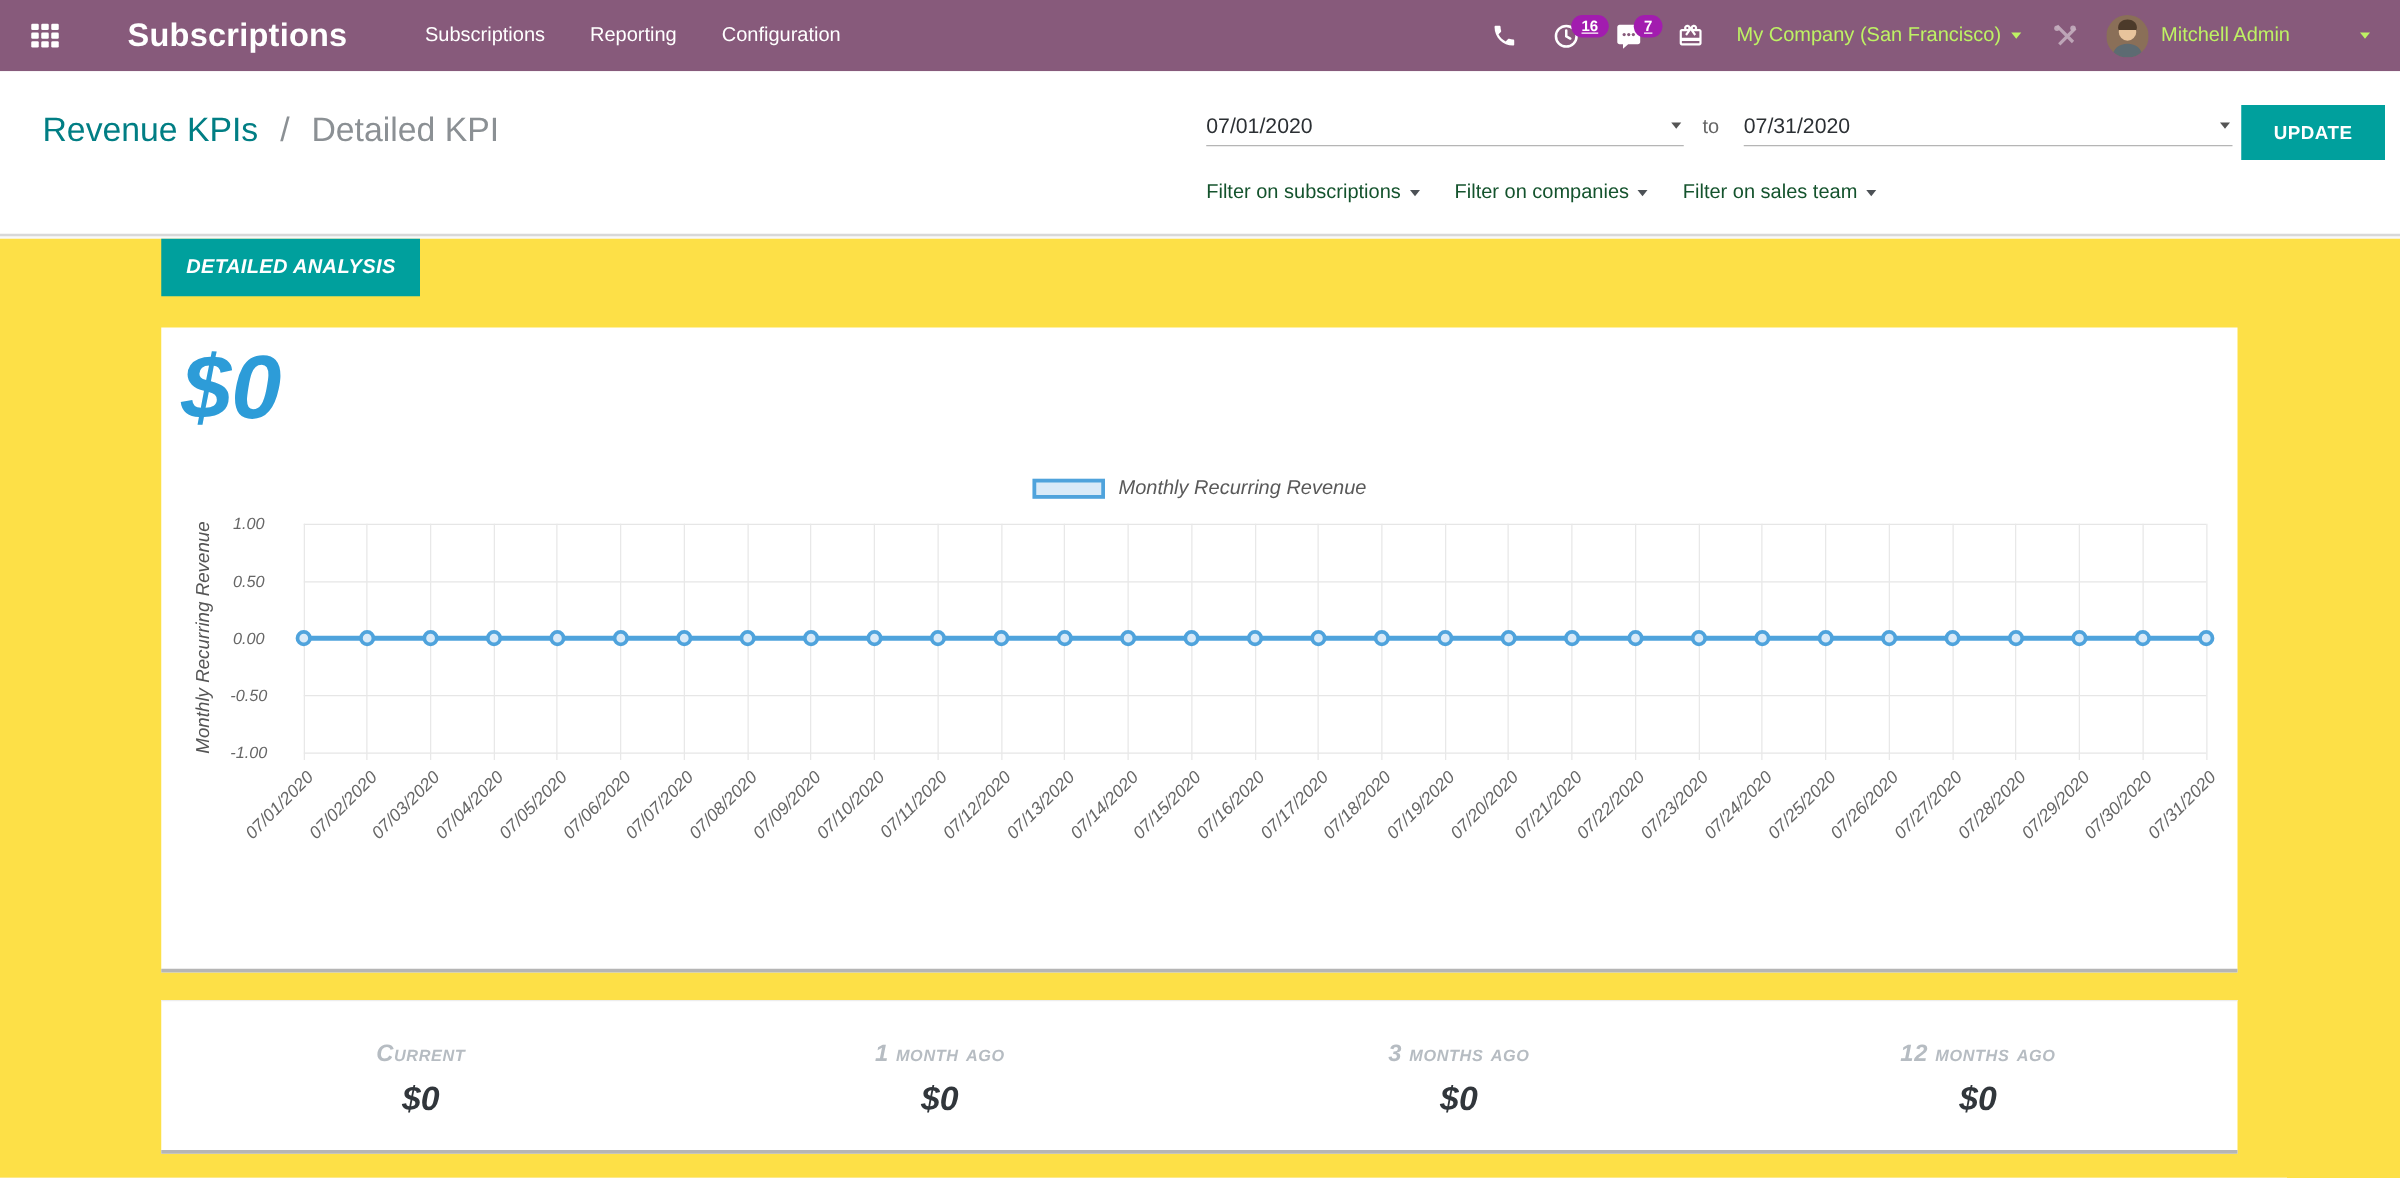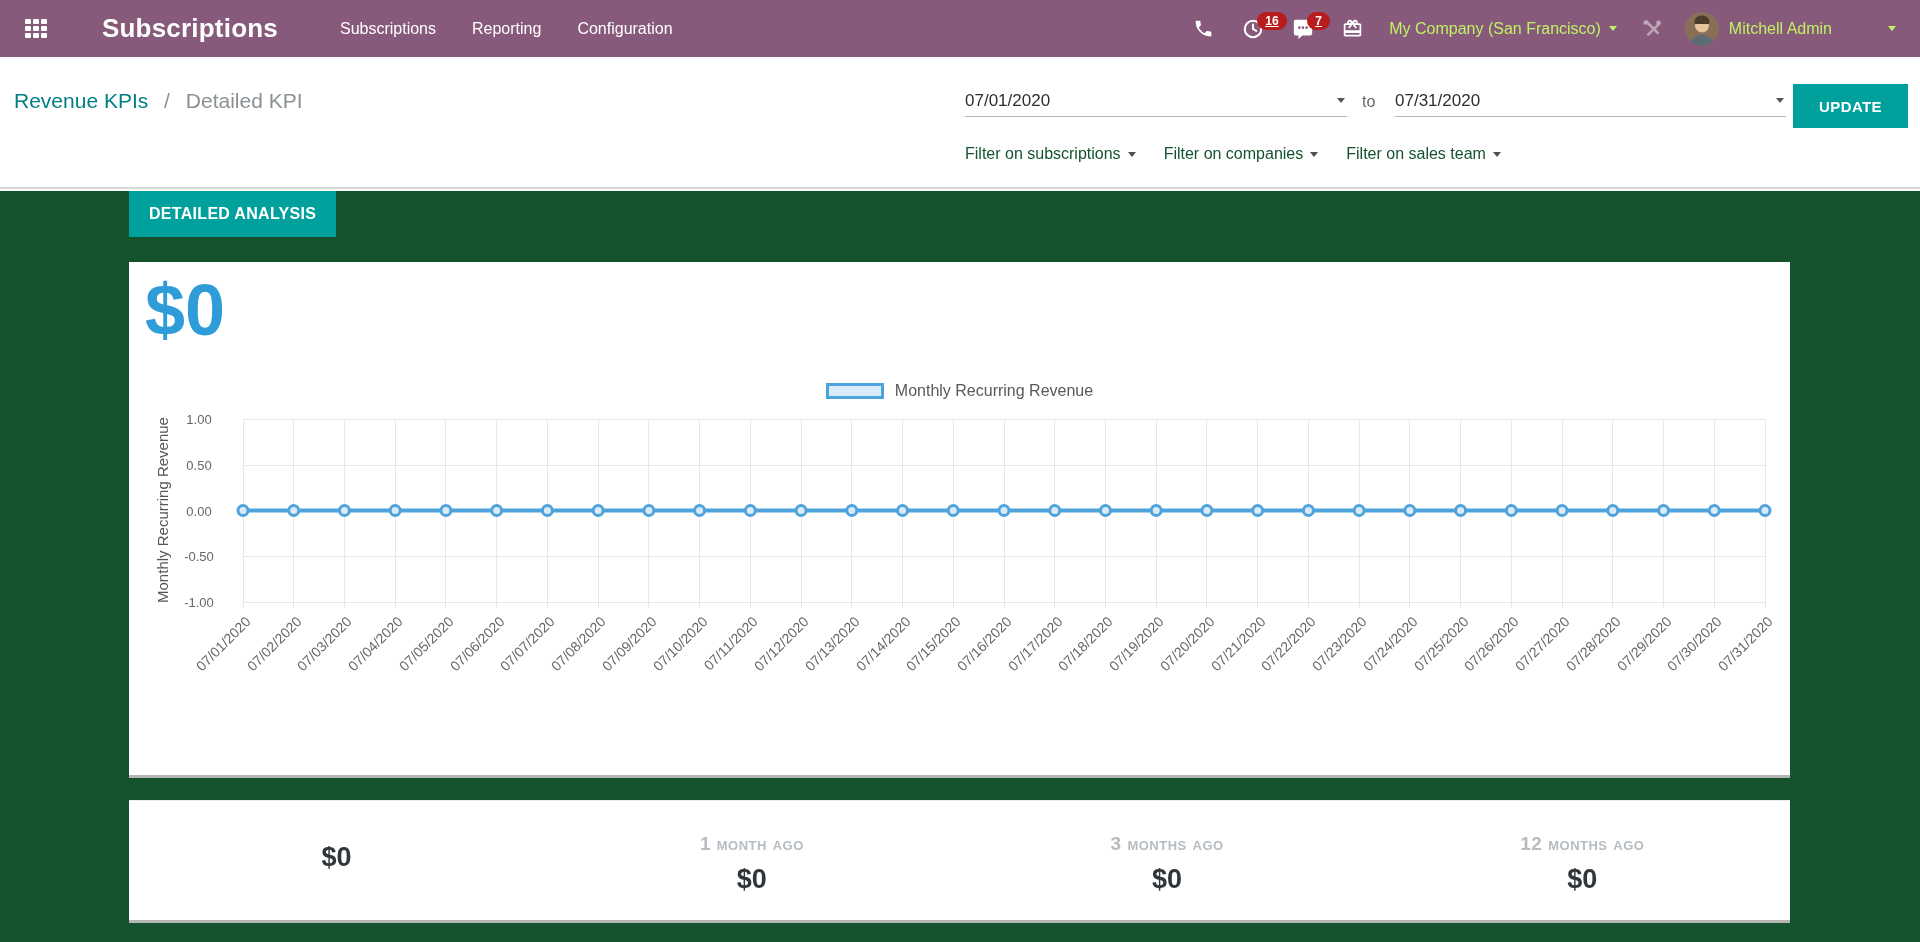--- a/index.html
+++ b/index.html
@@ -14,54 +14,54 @@
   .apps-btn { background:none; border:none; width:44px; height:44px; display:flex; align-items:center; justify-content:center; cursor:pointer; }
   .grid-icon { display:grid; grid-template-columns:repeat(3,6px); grid-template-rows:repeat(3,5px); gap:2px; }
   .grid-icon span { background:#fff; border-radius:1px; }
   .brand { color:#fff; font-size:26px; font-weight:700; margin-left:44px; letter-spacing:.2px; }
   .nav-menu { display:flex; gap:36px; margin-left:62px; }
   .nav-menu a { color:#fff; font-size:16px; text-decoration:none; cursor:pointer; }
   .nav-right { display:flex; align-items:center; }
   .icon-btn { position:relative; background:none; border:none; color:#fff; cursor:pointer;
               display:flex; align-items:center; justify-content:center; margin-left:28px; }
   .icon-btn svg { display:block; }
-  .pill-badge { position:absolute; left:15px; top:-6px; background:#b91c1c; color:#fff;
+  .pill-badge { position:absolute; left:15px; top:-6px; background:#a21caf; color:#fff;
                 font-size:12px; font-weight:700; border-radius:10px; padding:2px 8px; line-height:14px;text-decoration:underline; }
   .txt-btn { background:none; border:none; color:#bef264; font-size:16px; cursor:pointer;
              display:flex; align-items:center; margin-left:26px; }
   .caret { width:0; height:0; border-left:4px solid transparent; border-right:4px solid transparent;
            border-top:5px solid currentColor; display:inline-block; margin-left:8px; }
   .tools-btn { opacity:.5; margin-left:24px; }
   .avatar { width:34px; height:34px; border-radius:50%; overflow:hidden; margin-left:22px; flex:none; }
   .user-btn { margin-left:10px;gap:48px; }
 
   
   .control-panel { position:absolute; top:57px; left:0; right:0; height:132px; background:#fff;
                    border-bottom:2px solid #d8d8d8; }
-  .breadcrumb { position:absolute; left:14px; top:32px; font-size:21px; }
+  .breadcrumb { position:absolute; left:34px; top:32px; font-size:27px; }
   .breadcrumb a { color:#017E84; text-decoration:none; cursor:pointer; }
   .breadcrumb .sep { color:#8b9094; margin:0 10px; }
   .breadcrumb .current { color:#8b9094; }
   .date-input { position:absolute; top:28px; height:32px; border-bottom:1px solid #b5b5b5;
                 display:flex; align-items:center; justify-content:space-between;
                 font-size:17px; color:#2b2f33; cursor:pointer; }
   .date-input .caret { color:#555; margin-right:2px; }
   .date-from { left:965px; width:382px; }
   .date-to { left:1395px; width:391px; }
   .to-label { position:absolute; left:1362px; top:36px; font-size:16px; color:#666; }
   .update-btn { position:absolute; left:1793px; top:27px; width:115px; height:44px;
                 background:#00A09D; color:#fff; border:none; font-size:15px; font-weight:700;
                 letter-spacing:.4px; cursor:pointer; font-family:inherit; }
   .filters { position:absolute; left:965px; top:88px; display:flex; gap:28px; }
   .filter-item { background:none; border:none; font-size:16px; color:#14532d; cursor:pointer;
                  display:flex; align-items:center; font-family:inherit; }
   .filter-item .caret { color:#4c5156; margin-left:7px; }
 
   
-  .content { position:absolute; top:191px; left:0; right:0; bottom:0; background:#14532d; }
+  .content { position:absolute; top:191px; left:0; right:0; bottom:0; background:#fde047;font-style:italic; }
   .analysis-badge { position:absolute; left:129px; top:0; height:46px; background:#00A09D;
                     color:#fff; font-size:16px; font-weight:700; letter-spacing:.3px;
                     display:flex; align-items:center; padding:0 20px; }
 
   .chart-card { position:absolute; left:129px; top:71px; width:1661px; height:516px;
                 background:#fff; border-bottom:3px solid #b5b5b5; }
   .big-number { position:absolute; left:16px; top:12px; font-size:72px; font-weight:700;
                 color:#2D9CD8; line-height:1; }
   .legend { position:absolute; top:120px; left:0; width:100%; display:flex; align-items:center;
             justify-content:center; gap:11px; cursor:pointer; }
@@ -316,20 +316,21 @@
             <circle cx="1369.8" cy="91.5" r="5" fill="#D9EAF8" stroke="#4FA3DC" stroke-width="3"></circle>
             <circle cx="1420.5333333333333" cy="91.5" r="5" fill="#D9EAF8" stroke="#4FA3DC" stroke-width="3"></circle>
             <circle cx="1471.2666666666667" cy="91.5" r="5" fill="#D9EAF8" stroke="#4FA3DC" stroke-width="3"></circle>
             <circle cx="1522" cy="91.5" r="5" fill="#D9EAF8" stroke="#4FA3DC" stroke-width="3"></circle>
           </svg>
         </div>
     </section>
 
     <section class="stats-card">
       <div class="stat-item">
+        <div class="stat-label">Current</div>
         <div class="stat-value">$0</div>
       </div>
       <div class="stat-item">
         <div class="stat-label">1 month ago</div>
         <div class="stat-value">$0</div>
       </div>
       <div class="stat-item">
         <div class="stat-label">3 months ago</div>
         <div class="stat-value">$0</div>
       </div>

